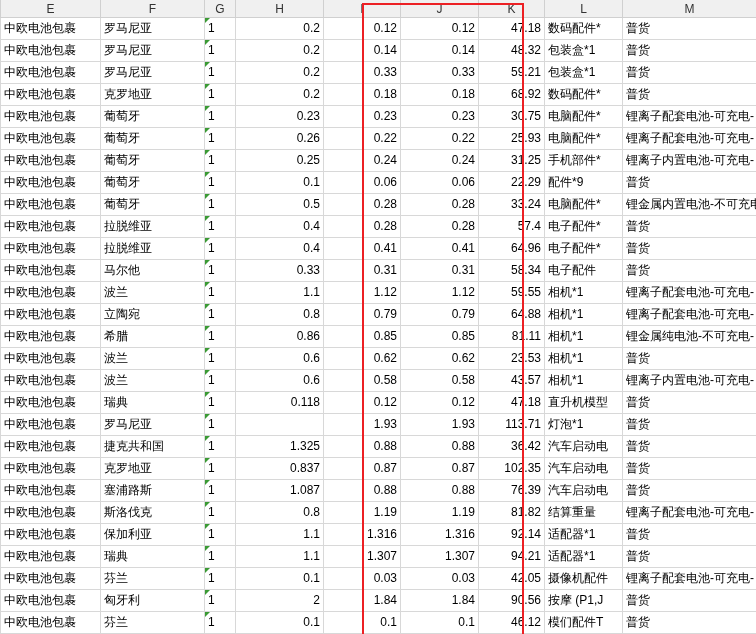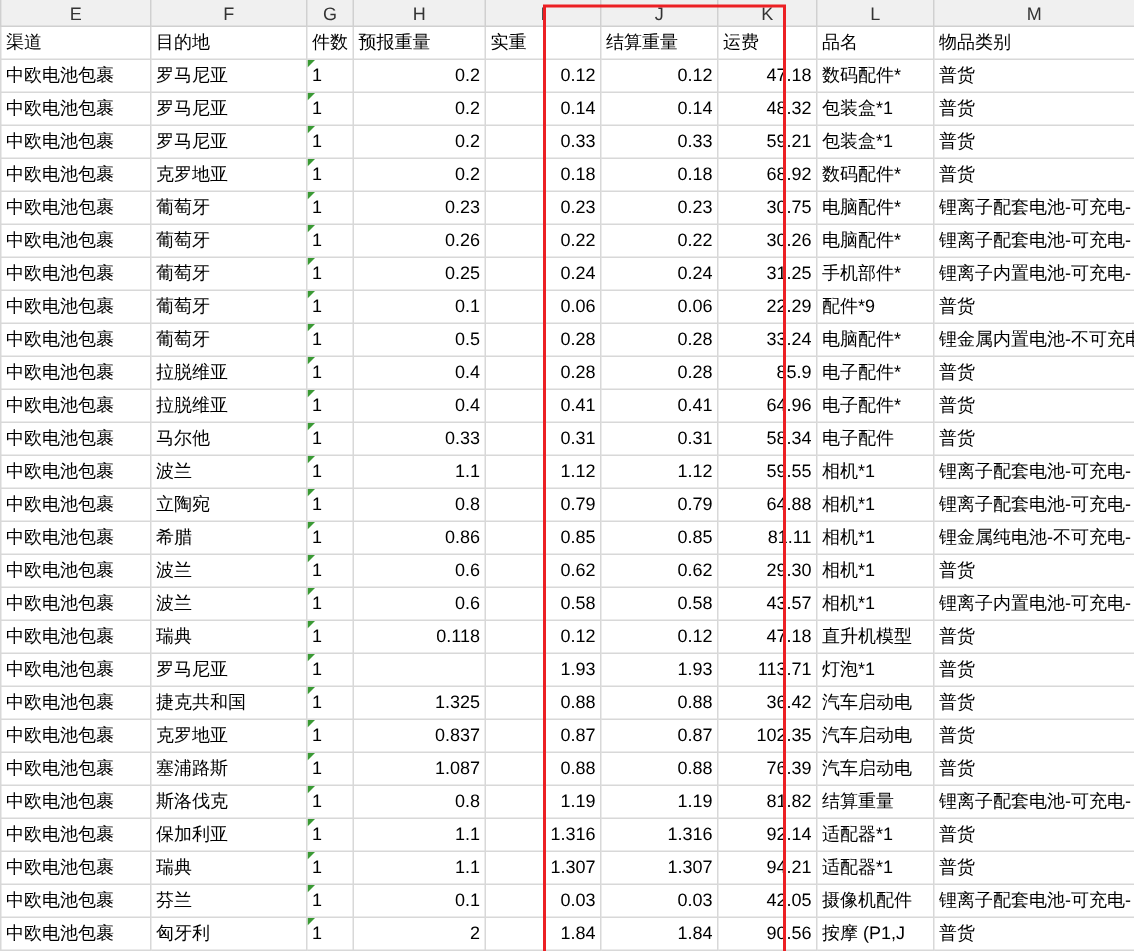--- a/index.html
+++ b/index.html
@@ -84,31 +84,20 @@
         <th>G</th>
         <th>H</th>
         <th>I</th>
         <th>J</th>
         <th>K</th>
         <th>L</th>
         <th>M</th>
       </tr>
     </thead>
     <tbody>
-      <tr>
-        <td class="txt">渠道</td>
-        <td class="txt">目的地</td>
-        <td class="txt">件数</td>
-        <td class="txt">预报重量</td>
-        <td class="txt">实重</td>
-        <td class="txt">结算重量</td>
-        <td class="txt">运费</td>
-        <td class="txt">品名</td>
-        <td class="txt">物品类别</td>
-      </tr>
     <tr>
           <td class="txt">中欧电池包裹</td>
           <td class="txt">罗马尼亚</td>
           <td class="qty">1</td>
           <td class="num">0.2</td>
           <td class="num">0.12</td>
           <td class="num">0.12</td>
           <td class="num">47.18</td>
           <td class="txt">数码配件*</td>
           <td class="txt">普货</td>
@@ -157,21 +146,21 @@
           <td class="txt">电脑配件*</td>
           <td class="txt">锂离子配套电池-可充电-</td>
         </tr>
         <tr>
           <td class="txt">中欧电池包裹</td>
           <td class="txt">葡萄牙</td>
           <td class="qty">1</td>
           <td class="num">0.26</td>
           <td class="num">0.22</td>
           <td class="num">0.22</td>
-          <td class="num">30.26</td>
+          <td class="num">25.93</td>
           <td class="txt">电脑配件*</td>
           <td class="txt">锂离子配套电池-可充电-</td>
         </tr>
         <tr>
           <td class="txt">中欧电池包裹</td>
           <td class="txt">葡萄牙</td>
           <td class="qty">1</td>
           <td class="num">0.25</td>
           <td class="num">0.24</td>
           <td class="num">0.24</td>
@@ -201,21 +190,21 @@
           <td class="txt">电脑配件*</td>
           <td class="txt">锂金属内置电池-不可充电</td>
         </tr>
         <tr>
           <td class="txt">中欧电池包裹</td>
           <td class="txt">拉脱维亚</td>
           <td class="qty">1</td>
           <td class="num">0.4</td>
           <td class="num">0.28</td>
           <td class="num">0.28</td>
-          <td class="num">85.9</td>
+          <td class="num">57.4</td>
           <td class="txt">电子配件*</td>
           <td class="txt">普货</td>
         </tr>
         <tr>
           <td class="txt">中欧电池包裹</td>
           <td class="txt">拉脱维亚</td>
           <td class="qty">1</td>
           <td class="num">0.4</td>
           <td class="num">0.41</td>
           <td class="num">0.41</td>
@@ -267,21 +256,21 @@
           <td class="txt">相机*1</td>
           <td class="txt">锂金属纯电池-不可充电-</td>
         </tr>
         <tr>
           <td class="txt">中欧电池包裹</td>
           <td class="txt">波兰</td>
           <td class="qty">1</td>
           <td class="num">0.6</td>
           <td class="num">0.62</td>
           <td class="num">0.62</td>
-          <td class="num">29.30</td>
+          <td class="num">23.53</td>
           <td class="txt">相机*1</td>
           <td class="txt">普货</td>
         </tr>
         <tr>
           <td class="txt">中欧电池包裹</td>
           <td class="txt">波兰</td>
           <td class="qty">1</td>
           <td class="num">0.6</td>
           <td class="num">0.58</td>
           <td class="num">0.58</td>

